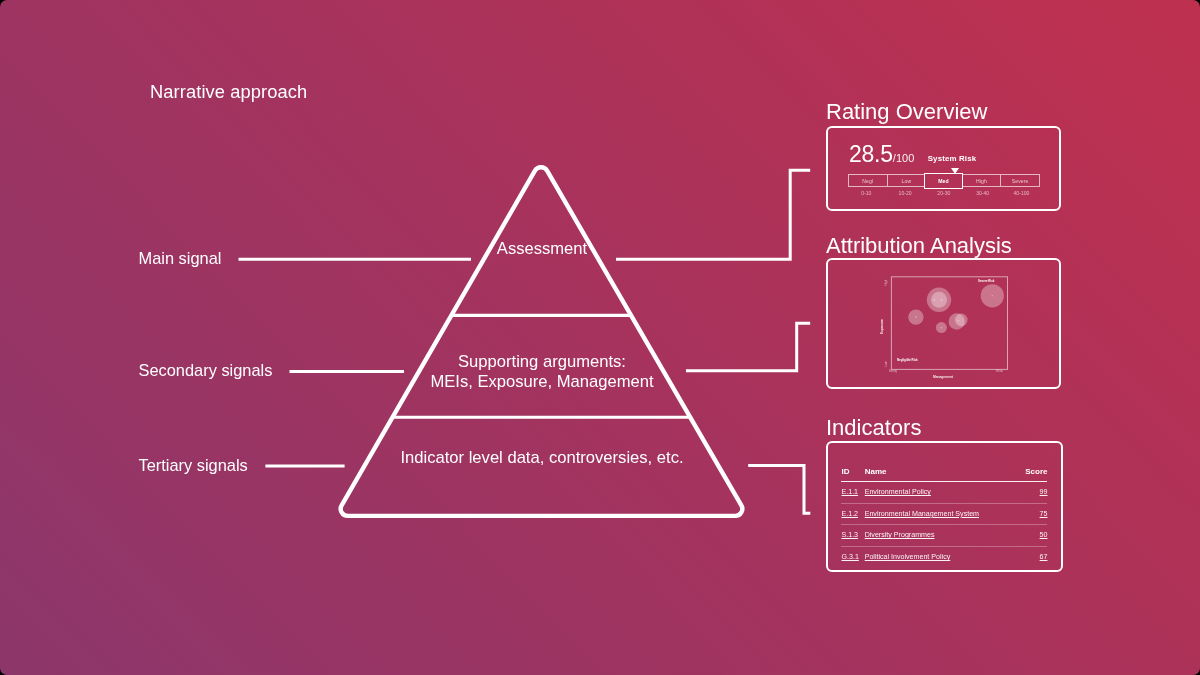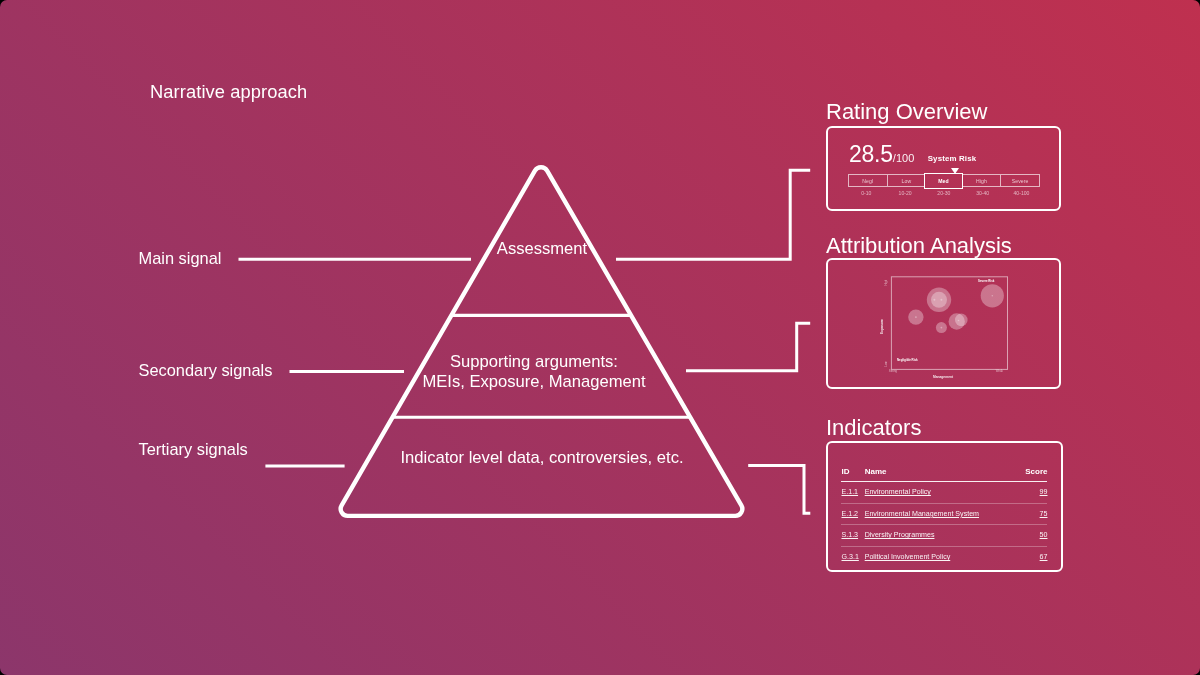--- a/index.html
+++ b/index.html
@@ -78,26 +78,26 @@
       <path d="M547.07 170.69 L741.35 505.39 A7 7 0 0 1 735.30 515.90 L347.70 515.90 A7 7 0 0 1 341.64 505.40 L534.95 170.70 A7 7 0 0 1 547.07 170.69 Z"></path>
     </g>
     <g fill="none" stroke="#ffffff" stroke-width="3.1">
       <path d="M451.38 315.4 H631.07"></path>
       <path d="M392.58 417.2 H690.16"></path>
     </g>
   </svg>
 
   <div class="tierlabel" style="left:138.5px;top:249px;">Main signal</div>
   <div class="tierlabel" style="left:138.5px;top:361px;">Secondary signals</div>
-  <div class="tierlabel" style="left:138.5px;top:440px;">Tertiary signals</div>
+  <div class="tierlabel" style="left:138.5px;top:456px;">Tertiary signals</div>
 
   <div class="tiertext" style="left:392px;top:239px;width:300px;">
     <div>Assessment</div>
   </div>
-  <div class="tiertext" style="left:384px;top:352px;width:300px;">
+  <div class="tiertext" style="left:392px;top:352px;width:300px;">
     <div>Supporting arguments:</div>
     <div>MEIs, Exposure, Management</div>
   </div>
   <div class="tiertext" style="left:342px;top:448px;width:400px;">
     <div>Indicator level data, controversies, etc.</div>
   </div>
 
   <div class="panel-title" style="left:826px;top:99px;">Rating Overview</div>
   <div class="panel" style="left:825.9px;top:126.1px;width:234.7px;height:85.2px;">
     <div class="ro-score">

